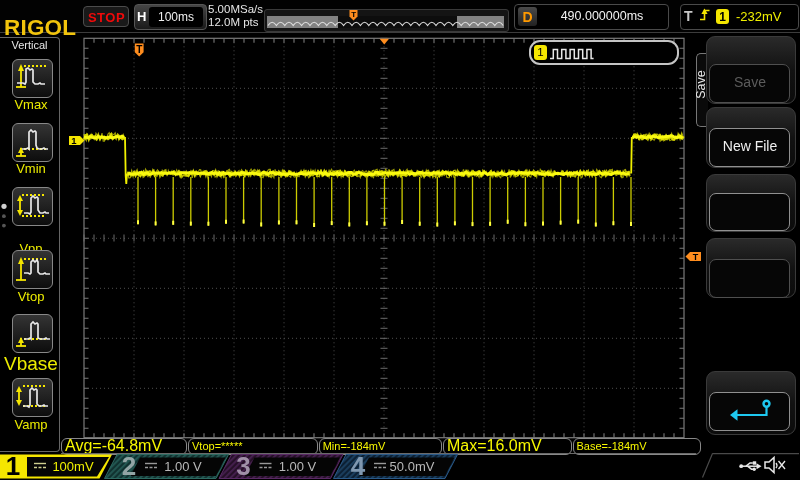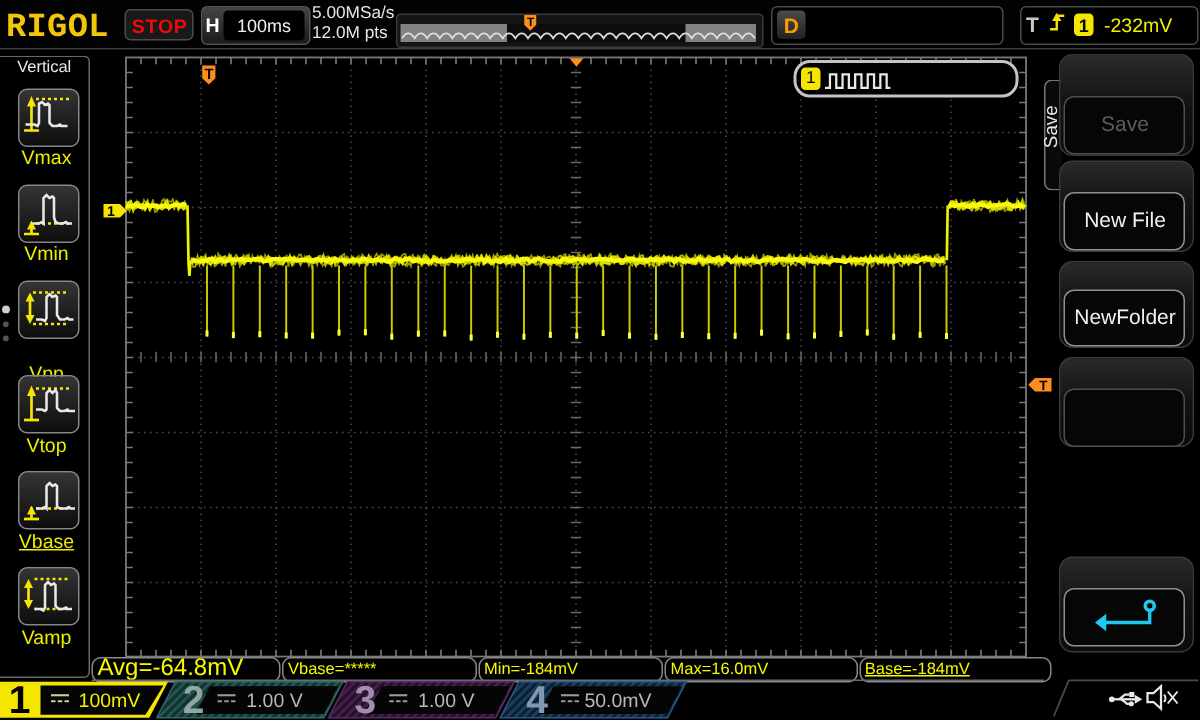--- a/index.html
+++ b/index.html
@@ -5,41 +5,42 @@
 #scr{-webkit-font-smoothing:antialiased;position:relative;width:800px;height:480px;background:#000;overflow:hidden;
   font-family:"Liberation Sans",sans-serif;}
 .abs{position:absolute;}
 .btn-txt{color:#f2f2f2;font-size:14px;text-align:center;}
 </style></head>
 <body>
 <div id="scr">
 
 <div class="abs" style="left:0;top:0;width:800px;height:32px;background:#020202;"></div>
 <div class="abs" style="left:0;top:32px;width:800px;height:1px;background:#3c3c3c;"></div>
-<div class="abs" style="left:4px;top:5px;font-family:Liberation Mono, monospace;font-weight:bold;font-size:22.5px;color:#f2c40c;letter-spacing:0.2px;">RIGOL</div>
+<div class="abs" style="left:4px;top:15px;font-family:Liberation Sans, sans-serif;font-weight:bold;font-size:22.5px;color:#f2c40c;letter-spacing:0.2px;">RIGOL</div>
 <div class="abs" style="left:83px;top:6px;width:44px;height:19px;background:#191919;border:1.5px solid #4c4c4c;border-radius:4px;"></div>
 <div class="abs" style="left:83px;top:6px;width:47px;height:22px;line-height:23px;text-align:center;color:#ef0a0a;font-weight:bold;font-size:13px;letter-spacing:0.5px;">STOP</div>
 <div class="abs" style="left:134px;top:4px;width:71px;height:24px;background:linear-gradient(#454545,#1a1a1a);border:1.5px solid #555;border-radius:4px;"></div>
 <div class="abs" style="left:137px;top:4px;height:24px;line-height:25px;color:#fff;font-weight:bold;font-size:13px;">H</div>
 <div class="abs" style="left:149px;top:6.5px;width:54px;height:20px;background:#000;border-radius:3px;"></div>
 <div class="abs" style="left:149px;top:6.5px;width:54px;height:20px;line-height:21px;text-align:center;color:#f0f0f0;font-size:12px;">100ms</div>
 <div class="abs" style="left:208px;top:2.5px;color:#e6e6e6;font-size:11.5px;line-height:13.5px;">5.00MSa/s<br>12.0M pts</div>
 
 <div class="abs" style="left:264px;top:8.5px;width:243px;height:21px;background:#141414;border:1px solid #3a3a3a;border-radius:3px;"></div>
 <div class="abs" style="left:267px;top:16px;width:237px;height:12px;background:#828282;"></div>
 <div class="abs" style="left:338px;top:16px;width:119px;height:12px;background:#0d0d0d;"></div>
 <svg class="abs" style="left:0;top:0" width="800" height="32" viewBox="0 0 800 32">
 <path d="M268,25.5 q4.2,-6.5 8.4,0 q4.2,-6.5 8.4,0 q4.2,-6.5 8.4,0 q4.2,-6.5 8.4,0 q4.2,-6.5 8.4,0 q4.2,-6.5 8.4,0 q4.2,-6.5 8.4,0 q4.2,-6.5 8.4,0 q4.2,-6.5 8.4,0 q4.2,-6.5 8.4,0 q4.2,-6.5 8.4,0 q4.2,-6.5 8.4,0 q4.2,-6.5 8.4,0 q4.2,-6.5 8.4,0 q4.2,-6.5 8.4,0 q4.2,-6.5 8.4,0 q4.2,-6.5 8.4,0 q4.2,-6.5 8.4,0 q4.2,-6.5 8.4,0 q4.2,-6.5 8.4,0 q4.2,-6.5 8.4,0 q4.2,-6.5 8.4,0 q4.2,-6.5 8.4,0 q4.2,-6.5 8.4,0 q4.2,-6.5 8.4,0 q4.2,-6.5 8.4,0 q4.2,-6.5 8.4,0 q4.2,-6.5 8.4,0" stroke="#dedede" stroke-width="1.2" fill="none"></path>
 <polygon points="349.5,10 357.5,10 357.5,16.5 353.5,20.5 349.5,16.5" fill="#ff8d1e"></polygon>
 <text x="353.7" y="17" font-size="8" font-weight="bold" fill="#000" text-anchor="middle" font-family="Liberation Sans">T</text>
 </svg>
 
 <div class="abs" style="left:514px;top:4px;width:153px;height:24px;background:#000;border:1.5px solid #4a4a4a;border-radius:4px;"></div>
 <div class="abs" style="left:518px;top:6.5px;width:19px;height:19px;background:linear-gradient(#4a4a4a,#222);border-radius:3px;"></div>
 <div class="abs" style="left:518px;top:6.5px;width:19px;height:19px;line-height:20px;text-align:center;color:#ff9a00;font-weight:bold;font-size:14px;">D</div>
+<div class="abs" style="left:537px;top:4px;width:130px;height:24px;line-height:25px;text-align:center;color:#f2f2f2;font-size:12.5px;">490.000000ms</div>
 
 <div class="abs" style="left:680px;top:4px;width:117px;height:24px;background:#000;border:1.5px solid #4a4a4a;border-radius:4px;"></div>
 <div class="abs" style="left:684px;top:4px;height:24px;line-height:25px;color:#c8c8c8;font-weight:bold;font-size:14px;">T</div>
 <svg class="abs" style="left:698px;top:6px" width="16" height="20" viewBox="0 0 16 20">
 <path d="M2,13.5 h4.5 v-9 h5" stroke="#f5e600" stroke-width="1.6" fill="none"></path>
 <polygon points="6.5,2.5 3.4,8 9.6,8" fill="#f5e600"></polygon>
 </svg>
 <div class="abs" style="left:716px;top:8.5px;width:13px;height:15.5px;background:#f5e600;border-radius:3px;"></div>
 <div class="abs" style="left:716px;top:8.5px;width:13px;height:15.5px;line-height:16px;text-align:center;color:#000;font-weight:bold;font-size:12px;">1</div>
 <div class="abs" style="left:736px;top:4px;height:24px;line-height:25px;color:#f0f000;font-size:13px;">-232mV</div>
@@ -84,21 +85,21 @@
     </svg>
 <div class="abs" style="left:0;top:288.9px;width:62px;text-align:center;color:#ecec00;font-size:13px;">Vtop</div>
 <div class="abs" style="left:12px;top:314.2px;width:39px;height:37px;background:linear-gradient(#343434,#0d0d0d);border:1.5px solid #888;border-radius:6px;"></div>
 <svg class="abs" style="left:12px;top:314.2px" width="42" height="40" viewBox="0 0 42 40">
       <path d="M8,25 h26" stroke="#f5e600" stroke-width="1.8" stroke-dasharray="2 2" fill="none"></path>
 <path d="M9,32 V27" stroke="#f5e600" stroke-width="1.8" fill="none"></path>
       <polygon points="9,23 6,29 12,29" fill="#f5e600"></polygon>
       <path d="M4,32 h10" stroke="#f5e600" stroke-width="1.8"></path>
 <path d="M12,25 h4 l2,-1 1,1 v-15 l2,-2 2,2 2,-1 1,1 v14 l2,1 h4 l2,-1 1,1 h3" stroke="#e8e8e8" stroke-width="1.7" fill="none"></path>
     </svg>
-<div class="abs" style="left:0;top:352.7px;width:62px;text-align:center;color:#ecec00;font-size:13px;text-decoration:underline;">Vbase</div>
+<div class="abs" style="left:0;top:352.7px;width:62px;text-align:center;color:#ecec00;font-size:19px;">Vbase</div>
 <div class="abs" style="left:12px;top:378.1px;width:39px;height:37px;background:linear-gradient(#343434,#0d0d0d);border:1.5px solid #888;border-radius:6px;"></div>
 <svg class="abs" style="left:12px;top:378.1px" width="42" height="40" viewBox="0 0 42 40">
       <path d="M11,8 h24" stroke="#f5e600" stroke-width="1.8" stroke-dasharray="2 2" fill="none"></path>
 <path d="M11,28 h24" stroke="#f5e600" stroke-width="1.8" stroke-dasharray="2 2" fill="none"></path>
 <path d="M7,12 V24" stroke="#f5e600" stroke-width="1.8" fill="none"></path>
       <polygon points="7,8 4,14 10,14" fill="#f5e600"></polygon>
       <polygon points="7,28 4,22 10,22" fill="#f5e600"></polygon>
 <path d="M11,28 h4 l2,1 1,-2 v-15 l2,-2 2,2 2,-1 1,1 v14 l2,2 h3 l2,-1 1,1 h3" stroke="#e8e8e8" stroke-width="1.7" fill="none"></path>
     </svg>
 <div class="abs" style="left:0;top:416.6px;width:62px;text-align:center;color:#ecec00;font-size:13px;">Vamp</div>
@@ -200,41 +201,40 @@
 <div class="abs" style="left:695.5px;top:53px;width:11px;height:72px;border:1px solid #777;border-right:none;border-radius:5px 0 0 5px;background:#0a0a0a;"></div>
 <div class="abs" style="left:679px;top:77.5px;width:44px;height:13px;line-height:13px;text-align:center;color:#e8e8e8;font-size:12.5px;transform:rotate(-90deg);">Save</div>
 <div class="abs" style="left:706px;top:35.5px;width:88px;height:66.0px;background:linear-gradient(#2a2a2a,#121212 50%,#0b0b0b);border:1px solid #3a3a3a;border-radius:9px;"></div>
 <div class="abs" style="left:709px;top:64.4px;width:79px;height:37.1px;background:#060606;border:1.5px solid #4f4f4f;border-radius:7px;"></div>
 <div class="abs btn-txt" style="left:709px;top:64.4px;width:82px;height:37.1px;line-height:37.1px;color:#5c5c5c;">Save</div>
 <div class="abs" style="left:706px;top:106.6px;width:88px;height:59.4px;background:linear-gradient(#2a2a2a,#121212 50%,#0b0b0b);border:1px solid #3a3a3a;border-radius:9px;"></div>
 <div class="abs" style="left:709px;top:127.8px;width:79px;height:37.6px;background:#060606;border:1.5px solid #909090;border-radius:7px;"></div>
 <div class="abs btn-txt" style="left:709px;top:127.8px;width:82px;height:37.6px;line-height:37.6px;color:#f0f0f0;">New File</div>
 <div class="abs" style="left:706px;top:174.1px;width:88px;height:56.4px;background:linear-gradient(#2a2a2a,#121212 50%,#0b0b0b);border:1px solid #3a3a3a;border-radius:9px;"></div>
 <div class="abs" style="left:709px;top:192.8px;width:79px;height:36.7px;background:#060606;border:1.5px solid #909090;border-radius:7px;"></div>
-<div class="abs btn-txt" style="left:709px;top:192.8px;width:82px;height:36.7px;line-height:36.7px;color:#f0f0f0;">NewFolder</div>
 <div class="abs" style="left:706px;top:237.5px;width:88px;height:58.5px;background:linear-gradient(#2a2a2a,#121212 50%,#0b0b0b);border:1px solid #3a3a3a;border-radius:9px;"></div>
 <div class="abs" style="left:709px;top:259.4px;width:79px;height:36.5px;background:#060606;border:1.5px solid #4f4f4f;border-radius:7px;"></div>
 <div class="abs" style="left:706px;top:370.7px;width:88px;height:62.3px;background:linear-gradient(#2a2a2a,#121212 50%,#0b0b0b);border:1px solid #3a3a3a;border-radius:9px;"></div>
 <div class="abs" style="left:709px;top:392px;width:79px;height:36.5px;background:#060606;border:1.5px solid #909090;border-radius:7px;"></div>
 <svg class="abs" style="left:709px;top:392px" width="82" height="37" viewBox="0 0 82 37">
 <path d="M27,23 H57.5 V15" stroke="#1ec8f0" stroke-width="2.2" fill="none"></path>
 <polygon points="21,23 28.5,17.2 28.5,28.8" fill="#1ec8f0"></polygon>
 <circle cx="57.5" cy="11.8" r="3" fill="none" stroke="#1ec8f0" stroke-width="2.4"></circle>
 </svg>
 
 <div class="abs" style="left:61px;top:438px;width:124px;height:14.5px;background:#000;border:1px solid #888;border-radius:6px;"></div>
 <div class="abs" style="left:65px;top:438.5px;height:14px;line-height:14.5px;color:#f8f800;font-size:16px;">Avg=-64.8mV</div>
 <div class="abs" style="left:188px;top:438px;width:127.5px;height:14.5px;background:#000;border:1px solid #888;border-radius:6px;"></div>
-<div class="abs" style="left:192px;top:438.5px;height:14px;line-height:14.5px;color:#f8f800;font-size:11px;">Vbase=*****</div>
+<div class="abs" style="left:192px;top:438.5px;height:14px;line-height:14.5px;color:#f8f800;font-size:11px;">Vtop=*****</div>
 <div class="abs" style="left:318.7px;top:438px;width:121px;height:14.5px;background:#000;border:1px solid #888;border-radius:6px;"></div>
 <div class="abs" style="left:322.7px;top:438.5px;height:14px;line-height:14.5px;color:#f8f800;font-size:11px;">Min=-184mV</div>
 <div class="abs" style="left:443px;top:438px;width:127px;height:14.5px;background:#000;border:1px solid #888;border-radius:6px;"></div>
-<div class="abs" style="left:447px;top:438.5px;height:14px;line-height:14.5px;color:#f8f800;font-size:11px;text-align:right;">Max=16.0mV</div>
+<div class="abs" style="left:447px;top:438.5px;height:14px;line-height:14.5px;color:#f8f800;font-size:16px;text-align:right;">Max=16.0mV</div>
 <div class="abs" style="left:572.5px;top:438px;width:126px;height:14.5px;background:#000;border:1px solid #888;border-radius:6px;"></div>
-<div class="abs" style="left:576.5px;top:438.5px;height:14px;line-height:14.5px;color:#f8f800;font-size:11px;text-decoration:underline;">Base=-184mV</div>
+<div class="abs" style="left:576.5px;top:438.5px;height:14px;line-height:14.5px;color:#f8f800;font-size:11px;">Base=-184mV</div>
 
 <div class="abs" style="left:61px;top:452.5px;width:635px;height:1.2px;background:#6a6a6a;"></div>
 <svg class="abs" style="left:0;top:0" width="800" height="480" viewBox="0 0 800 480">
 <defs>
 <pattern id="h2" width="4" height="4" patternTransform="rotate(45)" patternUnits="userSpaceOnUse">
           <rect width="4" height="4" fill="#113230"></rect>
           <rect width="1.8" height="4" fill="#235852"></rect>
         </pattern>
 <pattern id="h3" width="4" height="4" patternTransform="rotate(45)" patternUnits="userSpaceOnUse">
           <rect width="4" height="4" fill="#261028"></rect>

